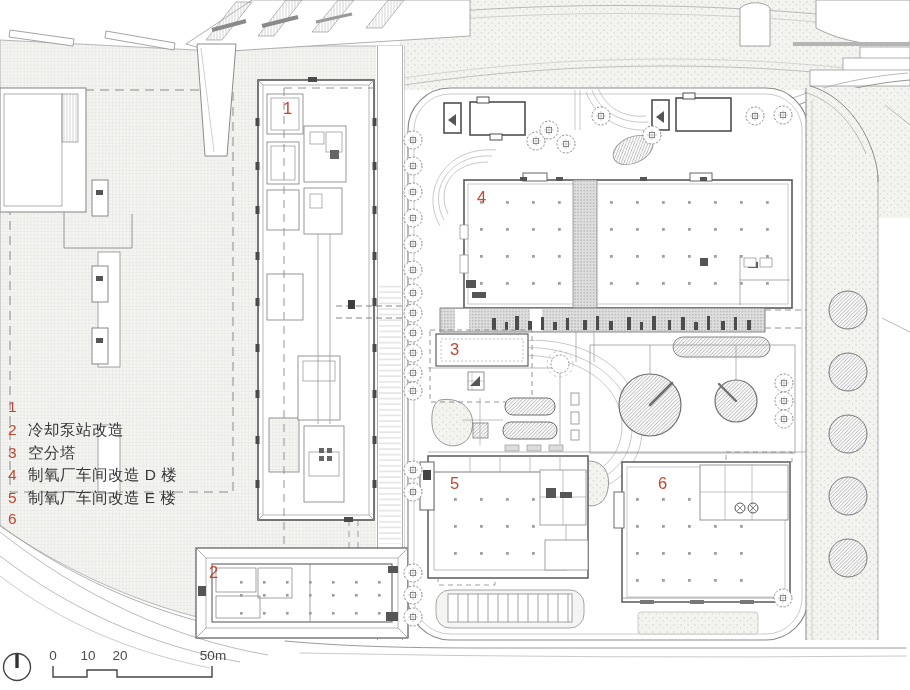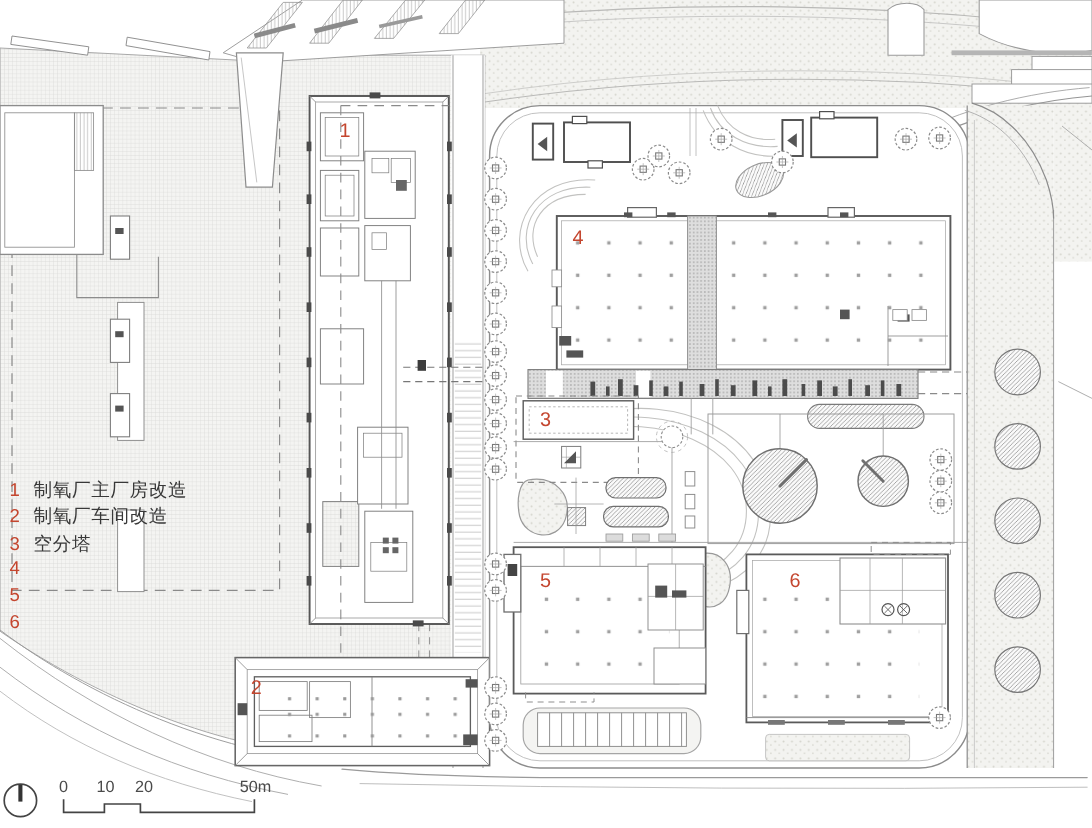--- a/index.html
+++ b/index.html
@@ -449,34 +449,35 @@
   <text class="scale-label" x="53" y="660" text-anchor="middle">0</text>
   <text class="scale-label" x="88" y="660" text-anchor="middle">10</text>
   <text class="scale-label" x="120" y="660" text-anchor="middle">20</text>
   <text class="scale-label" x="213" y="660" text-anchor="middle">50m</text>
 </g>
 </svg>
 
 <div class="legend">
   <div class="legend-row">
     <span class="num">1</span>
-    <span class="label">制氧厂主厂房改造</span>
   </div>
   <div class="legend-row">
     <span class="num">2</span>
-    <span class="label">制氧厂车间改造</span>
+    <span class="label">冷却泵站改造</span>
   </div>
   <div class="legend-row">
     <span class="num">3</span>
     <span class="label">空分塔</span>
   </div>
   <div class="legend-row">
     <span class="num">4</span>
+    <span class="label">制氧厂车间改造 D 楼</span>
   </div>
   <div class="legend-row">
     <span class="num">5</span>
+    <span class="label">制氧厂车间改造 E 楼</span>
   </div>
   <div class="legend-row">
     <span class="num">6</span>
   </div>
 </div>
 
 </div>
 
 </body></html>

